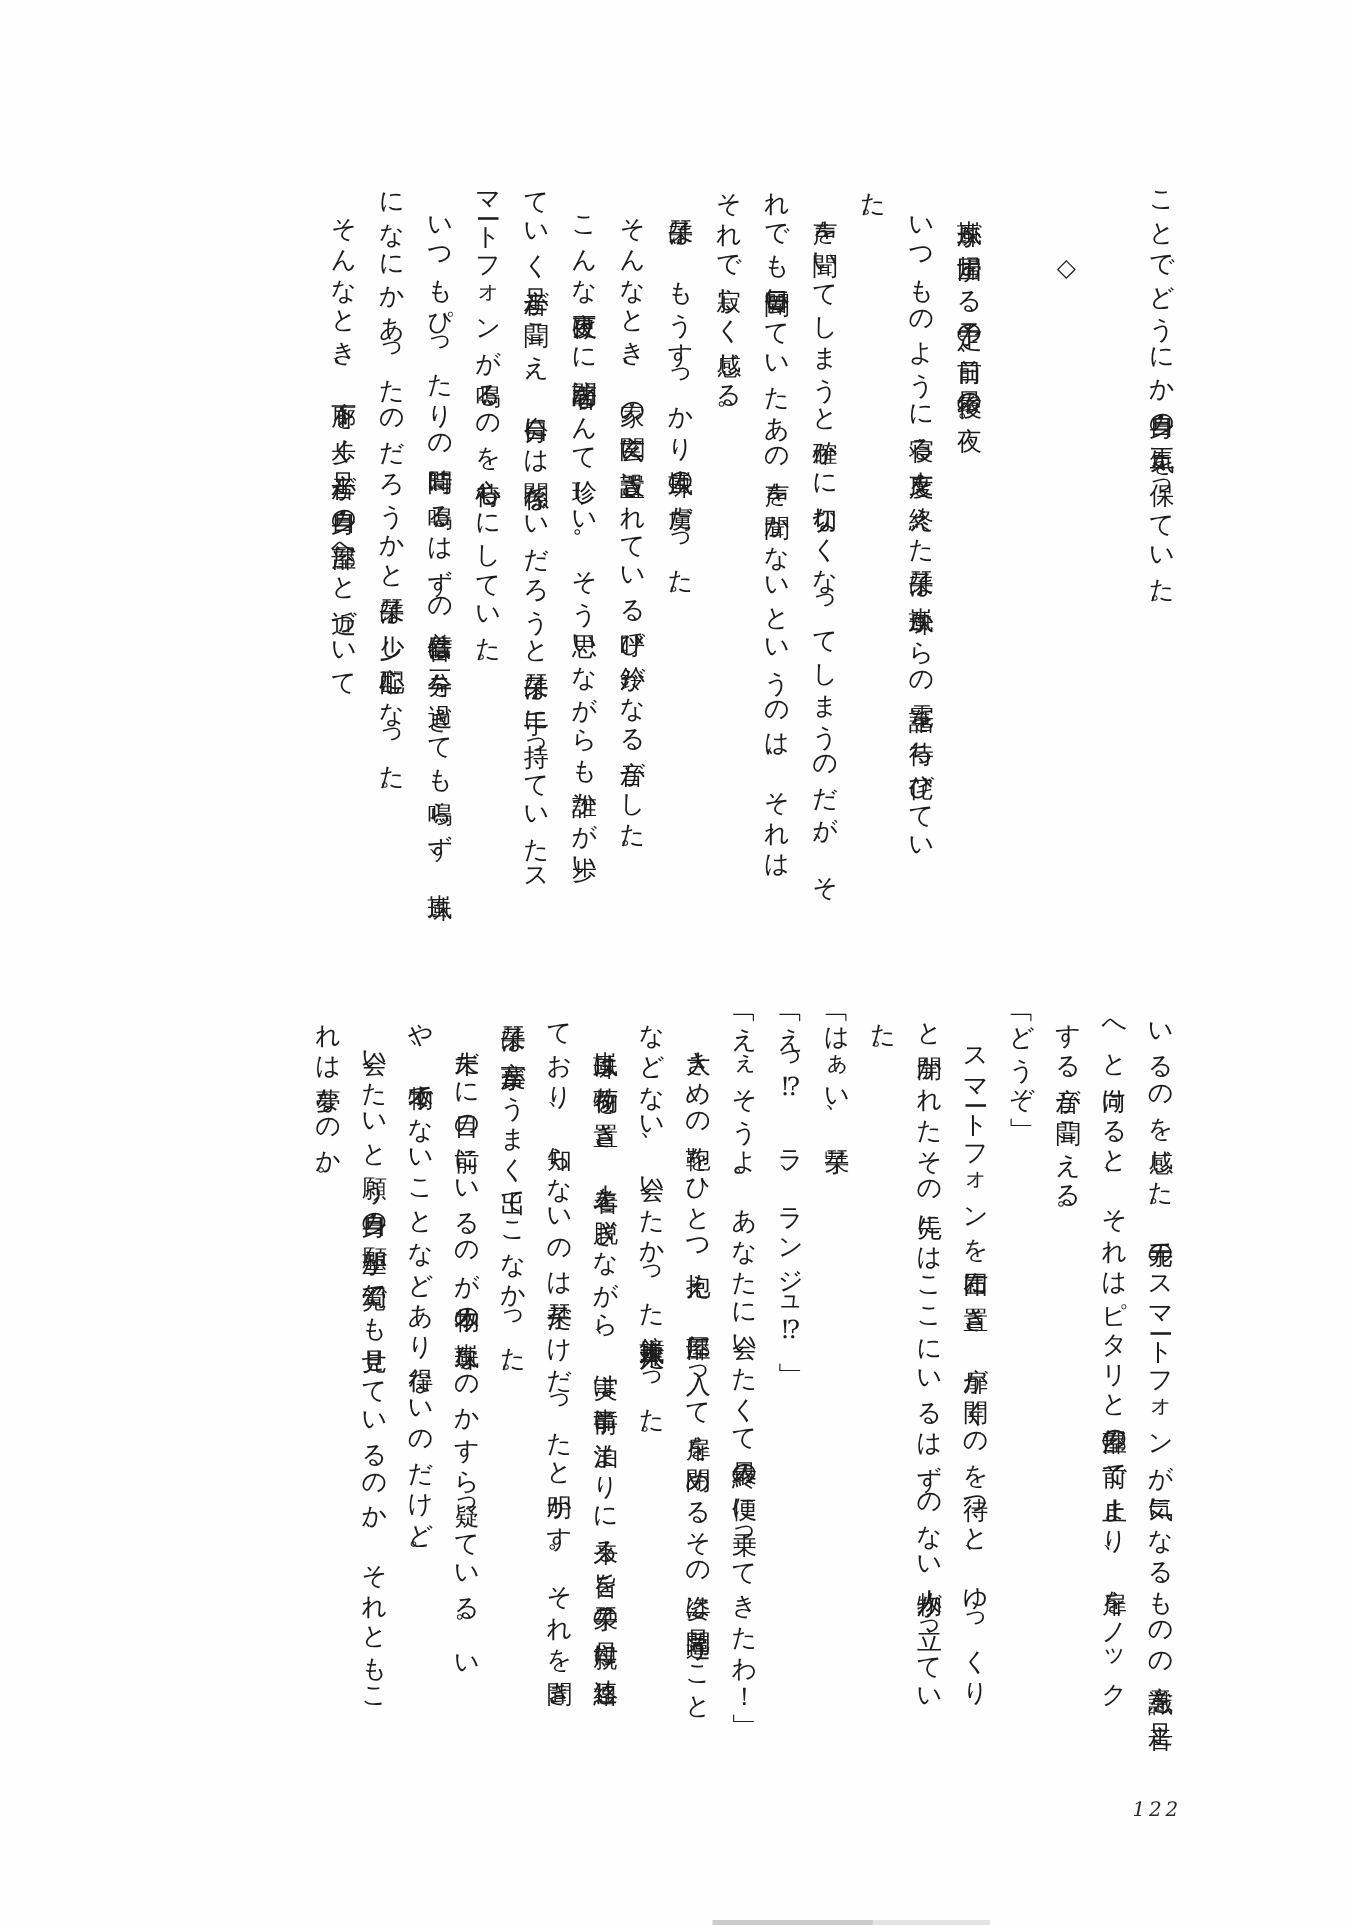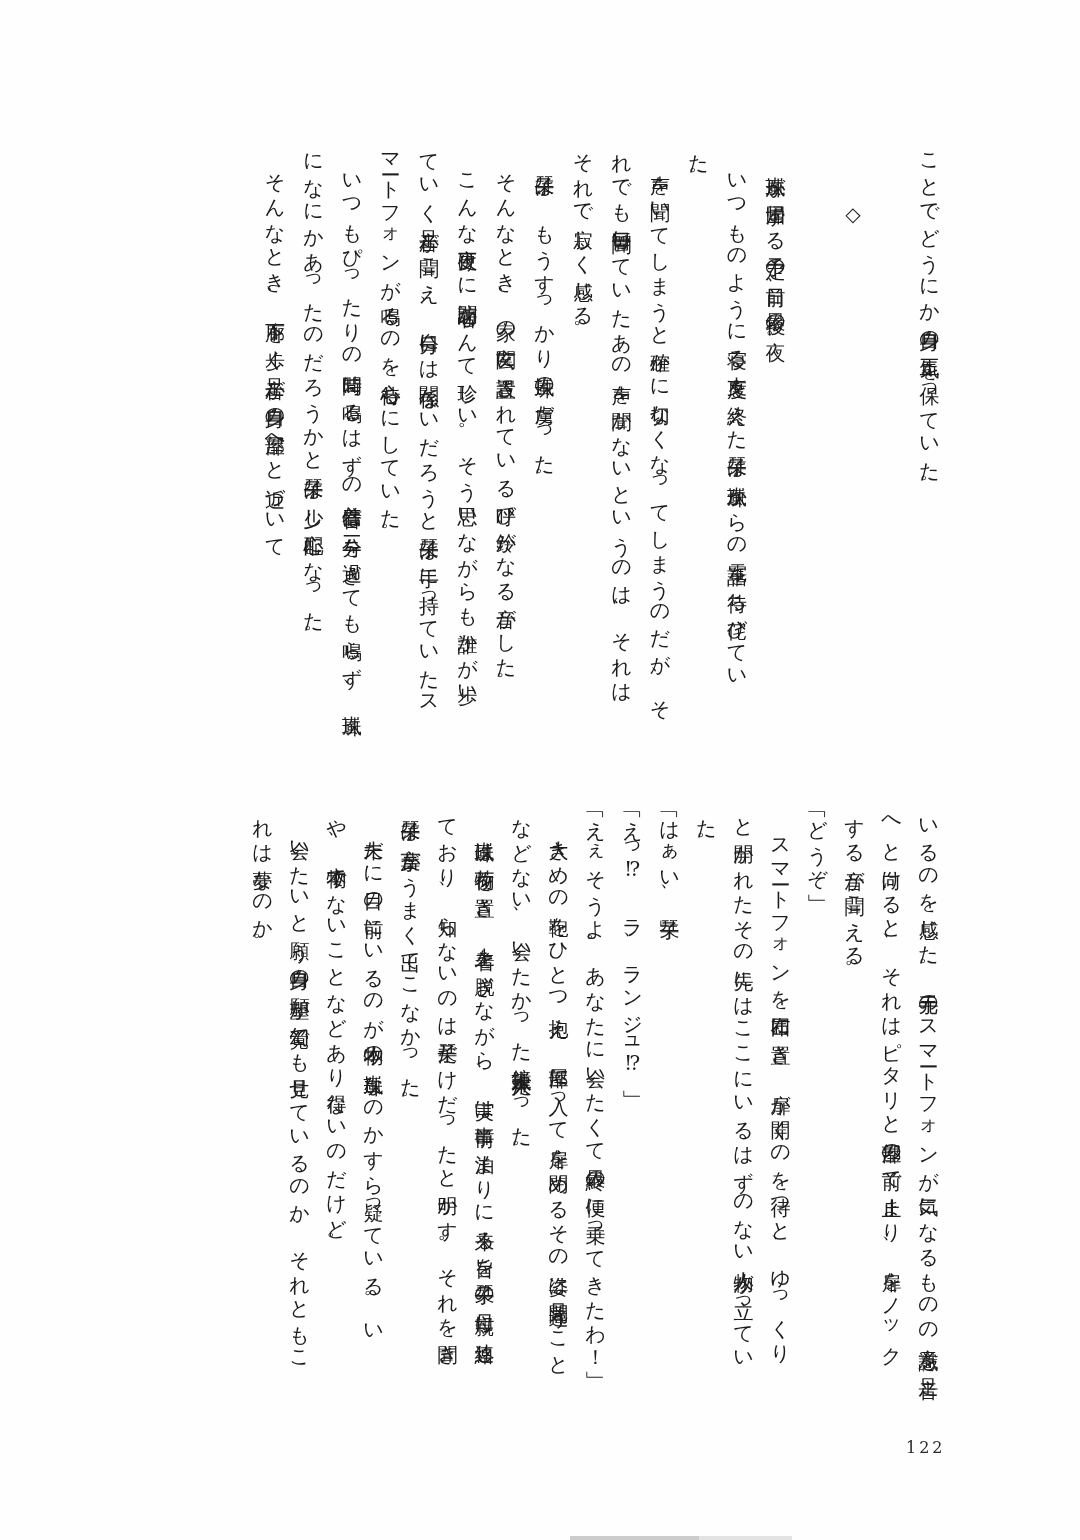--- a/index.html
+++ b/index.html
@@ -49,20 +49,21 @@
     line-height: 37px;
   }
   .page-number {
     position: absolute;
     left: 906px;
     top: 1438px;
     font-size: 16px;
     letter-spacing: 3px;
     color: #2a2a2a;
     font-family: "DejaVu Serif", "Liberation Serif", serif;
+    font-style: italic;
   }
   .scan-artifact {
     position: absolute;
     left: 570px;
     top: 1536px;
     width: 222px;
     height: 4px;
     background: linear-gradient(to right, #cccccc 0 58%, #e3e3e3 58% 100%);
   }
 </style>

